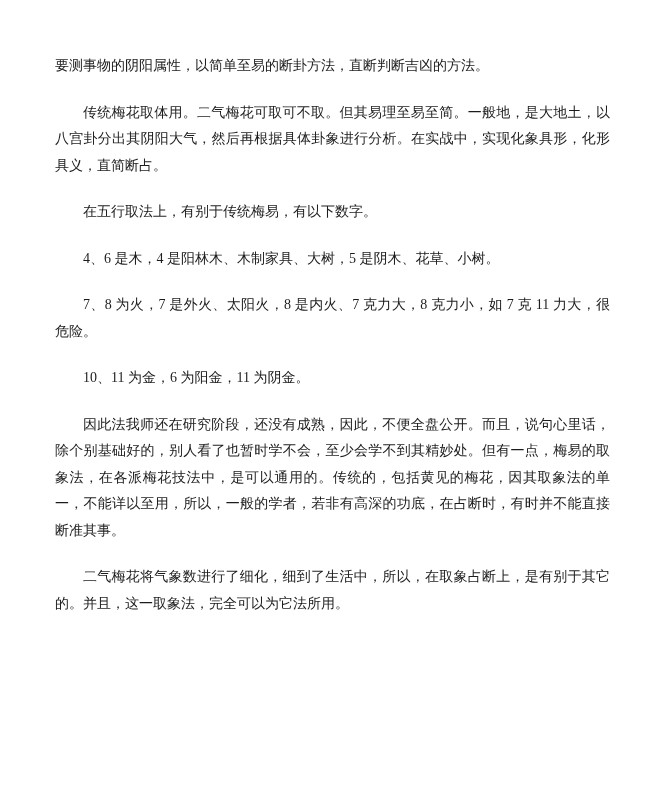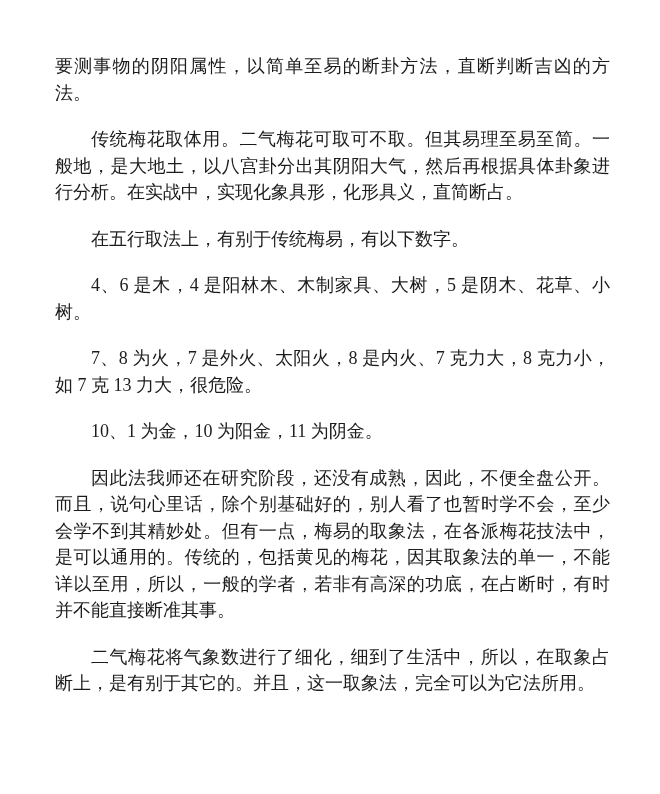--- a/index.html
+++ b/index.html
@@ -16,35 +16,35 @@
     box-sizing: border-box;
     width: 660px;
     height: 794px;
     background: #ffffff;
     padding: 53px 50px 0 55px;
     font-family: "Liberation Serif", "DejaVu Serif", serif;
     color: #1c1c1c;
   }
   .doc-page p {
     margin: 0 0 20px 0;
-    font-size: 18px;
+    font-size: 14px;
     line-height: 26.5px;
     text-align: justify;
     text-indent: 2em;
     word-break: break-all;
   }
   .doc-page p.no-indent {
     text-indent: 0;
   }
 </style>
 </head>
 <body>
 
 <div class="doc-page">
   <p class="no-indent">要测事物的阴阳属性，以简单至易的断卦方法，直断判断吉凶的方法。</p>
   <p>传统梅花取体用。二气梅花可取可不取。但其易理至易至简。一般地，是大地土，以八宫卦分出其阴阳大气，然后再根据具体卦象进行分析。在实战中，实现化象具形，化形具义，直简断占。</p>
   <p>在五行取法上，有别于传统梅易，有以下数字。</p>
   <p>4、6 是木，4 是阳林木、木制家具、大树，5 是阴木、花草、小树。</p>
-  <p>7、8 为火，7 是外火、太阳火，8 是内火、7 克力大，8 克力小，如 7 克 13 力大，很危险。</p>
-  <p>10、1 为金，10 为阳金，11 为阴金。</p>
+  <p>7、8 为火，7 是外火、太阳火，8 是内火、7 克力大，8 克力小，如 7 克 11 力大，很危险。</p>
+  <p>10、11 为金，6 为阳金，11 为阴金。</p>
   <p>因此法我师还在研究阶段，还没有成熟，因此，不便全盘公开。而且，说句心里话，除个别基础好的，别人看了也暂时学不会，至少会学不到其精妙处。但有一点，梅易的取象法，在各派梅花技法中，是可以通用的。传统的，包括黄见的梅花，因其取象法的单一，不能详以至用，所以，一般的学者，若非有高深的功底，在占断时，有时并不能直接断准其事。</p>
   <p>二气梅花将气象数进行了细化，细到了生活中，所以，在取象占断上，是有别于其它的。并且，这一取象法，完全可以为它法所用。</p>
 </div>
 
 </body></html>

